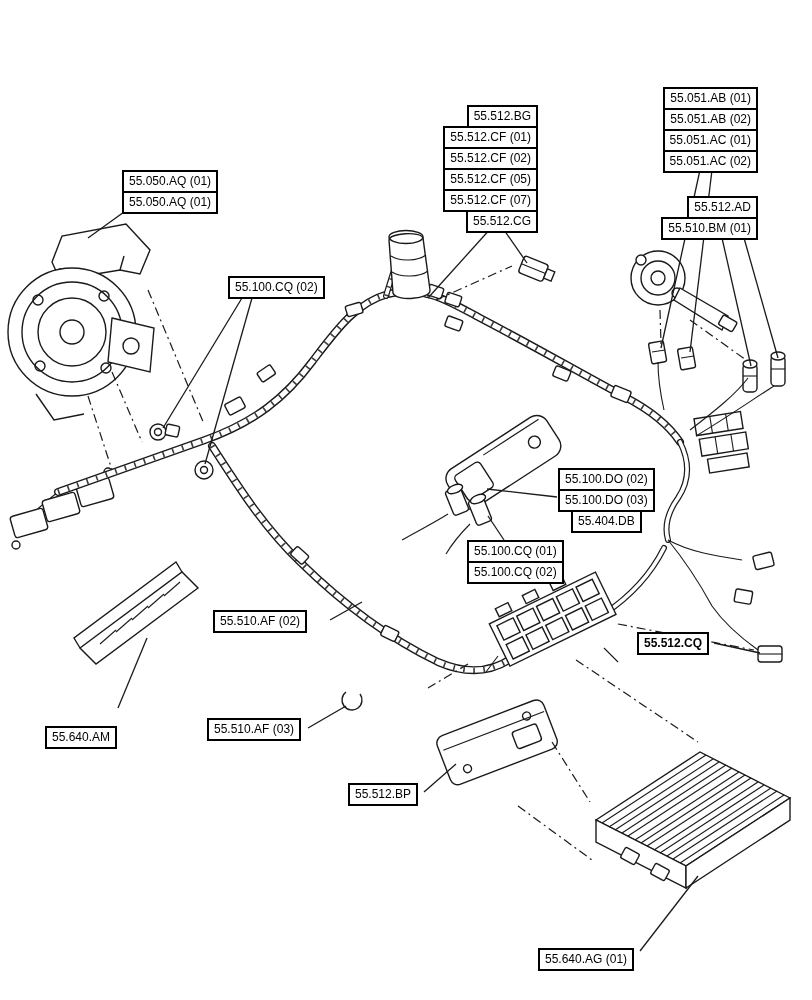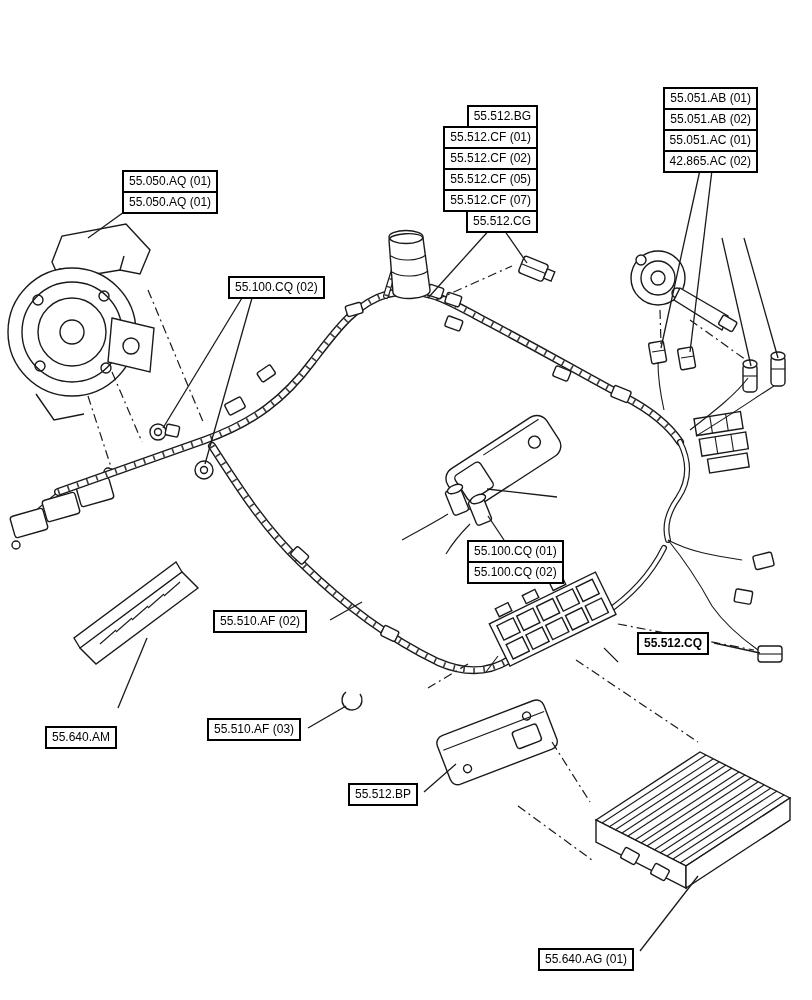--- a/index.html
+++ b/index.html
@@ -275,28 +275,37 @@
     <div class="callout">55.512.CF (02)</div>
     <div class="callout">55.512.CF (05)</div>
     <div class="callout">55.512.CF (07)</div>
     <div class="callout">55.512.CG</div>
   </div>
 
   <div class="callout-group align-right" style="right:54px;top:87px;">
     <div class="callout">55.051.AB (01)</div>
     <div class="callout">55.051.AB (02)</div>
     <div class="callout">55.051.AC (01)</div>
-    <div class="callout">42.865.AC (02)</div>
-  </div>
-
+    <div class="callout">55.051.AC (02)</div>
+  </div>
+
+  <div class="callout-group align-right" style="right:54px;top:196px;">
+    <div class="callout">55.512.AD</div>
+    <div class="callout">55.510.BM (01)</div>
+  </div>
 
   <div class="callout-group" style="left:228px;top:276px;">
     <div class="callout">55.100.CQ (02)</div>
   </div>
 
+  <div class="callout-group" style="left:558px;top:468px;">
+    <div class="callout">55.100.DO (02)</div>
+    <div class="callout">55.100.DO (03)</div>
+    <div class="callout">55.404.DB</div>
+  </div>
 
   <div class="callout-group" style="left:467px;top:540px;">
     <div class="callout">55.100.CQ (01)</div>
     <div class="callout">55.100.CQ (02)</div>
   </div>
 
   <div class="callout-group" style="left:213px;top:610px;">
     <div class="callout">55.510.AF (02)</div>
   </div>
 

